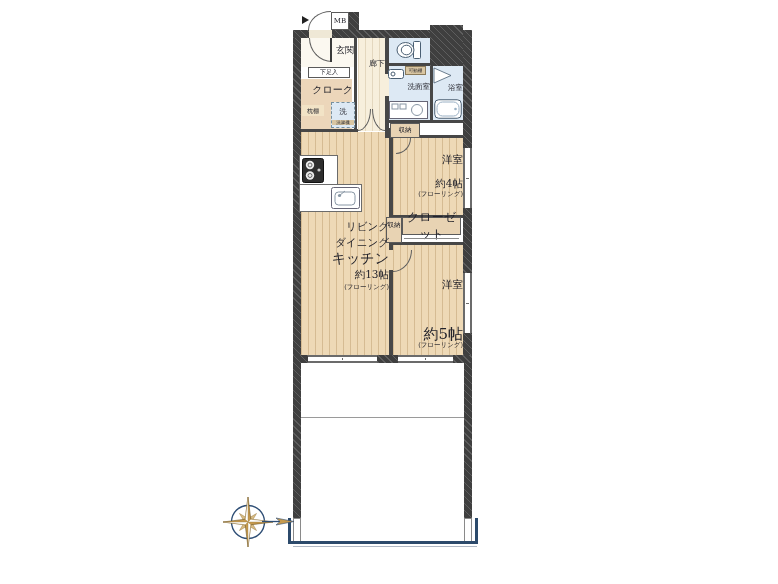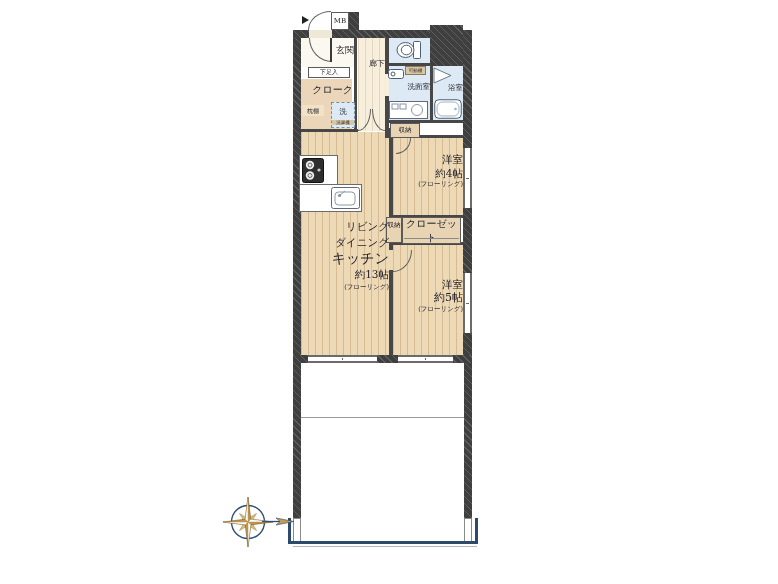--- a/index.html
+++ b/index.html
@@ -99,21 +99,21 @@
   </div>
   <div class="abs" style="left:405px;top:66px;width:21px;height:9px;background:#d9c6a2;border:1px solid #8a7a5a;box-sizing:border-box;font-size:4.5px;line-height:7px;text-align:center;overflow:hidden;">
     <span>可動棚</span>
   </div>
   <div class="abs tanbox flexc" style="left:390px;top:123px;width:30px;height:15px;font-size:6.5px;">
     <span>収納</span>
   </div>
   <div class="abs tanbox" style="left:386px;top:217px;width:16px;height:26px;font-size:6.5px;line-height:1.1;text-align:center;word-break:break-all;padding-top:4px;">
     <span>収納</span>
   </div>
-  <div class="abs tanbox flexc" style="left:402px;top:217px;width:59px;height:27px;font-size:10px;">
+  <div class="abs tanbox flexc" style="left:402px;top:217px;width:59px;height:18px;font-size:12px;">
     <span>クローゼット</span>
   </div>
   <div class="abs" style="left:404px;top:238px;width:55px;height:1px;background:#8a8a8a;"></div>
 
   <div class="abs whitebox" style="left:299px;top:155px;width:39px;height:57px;border-color:#6b6b6b;"></div>
   <div class="abs whitebox" style="left:299px;top:184px;width:63px;height:28px;border-color:#6b6b6b;"></div>
   <div class="abs" style="left:302px;top:158px;width:22px;height:25px;">
     <svg width="22" height="25" viewBox="0 0 22 25">
       <rect x="0.5" y="0.5" width="21" height="24" rx="2" fill="#2e2e2e" stroke="#111"></rect>
       <circle cx="8" cy="7" r="4.2" fill="#ededed"></circle>
@@ -175,35 +175,35 @@
   <div class="abs arc arc-br" style="left:393px;top:250px;width:19px;height:22px;"></div>
 
   <div class="abs lbl" style="left:301px;top:45px;width:53px;font-size:9px;">玄関</div>
   <div class="abs lbl" style="left:355px;top:59px;width:30px;font-size:8px;">廊下</div>
   <div class="abs lbl" style="left:301px;top:84px;width:52px;font-size:10px;">クローク</div>
   <div class="abs lbl" style="left:386px;top:83px;width:44px;font-size:7.5px;">洗面室</div>
   <div class="abs lbl" style="left:431px;top:84px;width:32px;font-size:7.5px;">浴室</div>
 
   <div class="abs" style="left:393px;top:152px;width:70px;text-align:center;">
     <div class="lbl" style="font-size:10.5px;line-height:14px;">洋室</div>
-    <div class="lbl" style="font-size:10.5px;line-height:14px;">約4帖</div>
+    <div class="lbl" style="font-size:10.5px;line-height:14px;margin-top:10px;">約4帖</div>
     <div class="lbl" style="font-size:6.5px;line-height:9px;">(フローリング)</div>
   </div>
 
   <div class="abs" style="left:301px;top:218px;width:88px;text-align:center;">
     <div class="lbl" style="font-size:10.5px;line-height:16px;padding-left:20px;">リビング</div>
     <div class="lbl" style="font-size:10.5px;line-height:16px;">ダイニング</div>
     <div class="lbl" style="font-size:14px;line-height:16px;">キッチン</div>
     <div class="lbl" style="font-size:10.5px;line-height:16px;">約13帖</div>
     <div class="lbl" style="font-size:6.5px;line-height:10px;">(フローリング)</div>
   </div>
 
   <div class="abs" style="left:393px;top:277px;width:70px;text-align:center;">
     <div class="lbl" style="font-size:10.5px;line-height:14px;">洋室</div>
-    <div class="lbl" style="font-size:11px;line-height:14px;">約5帖</div>
+    <div class="lbl" style="font-size:15px;line-height:14px;margin-top:36px;">約5帖</div>
     <div class="lbl" style="font-size:6.5px;line-height:9px;">(フローリング)</div>
   </div>
 
 
   <div class="abs" style="left:218px;top:492px;width:80px;height:62px;">
     <svg width="80" height="62" viewBox="0 0 80 62">
       <circle cx="30" cy="30" r="16.5" fill="none" stroke="#2e4e75" stroke-width="1.4"></circle>
       <polygon points="38.5,21.5 30,26.5 21.5,21.5 26.5,30 21.5,38.5 30,33.5 38.5,38.5 33.5,30" fill="#d9bd85" stroke="#9a7b3f" stroke-width="0.5"></polygon>
       <polygon points="30,5 32.8,27.2 55,30 32.8,32.8 30,55 27.2,32.8 5,30 27.2,27.2" fill="#c69a4e" stroke="#6d5526" stroke-width="0.6"></polygon>
       <polygon points="30,5 27.2,27.2 30,30" fill="#ffffff" stroke="#9a7b3f" stroke-width="0.4"></polygon>

